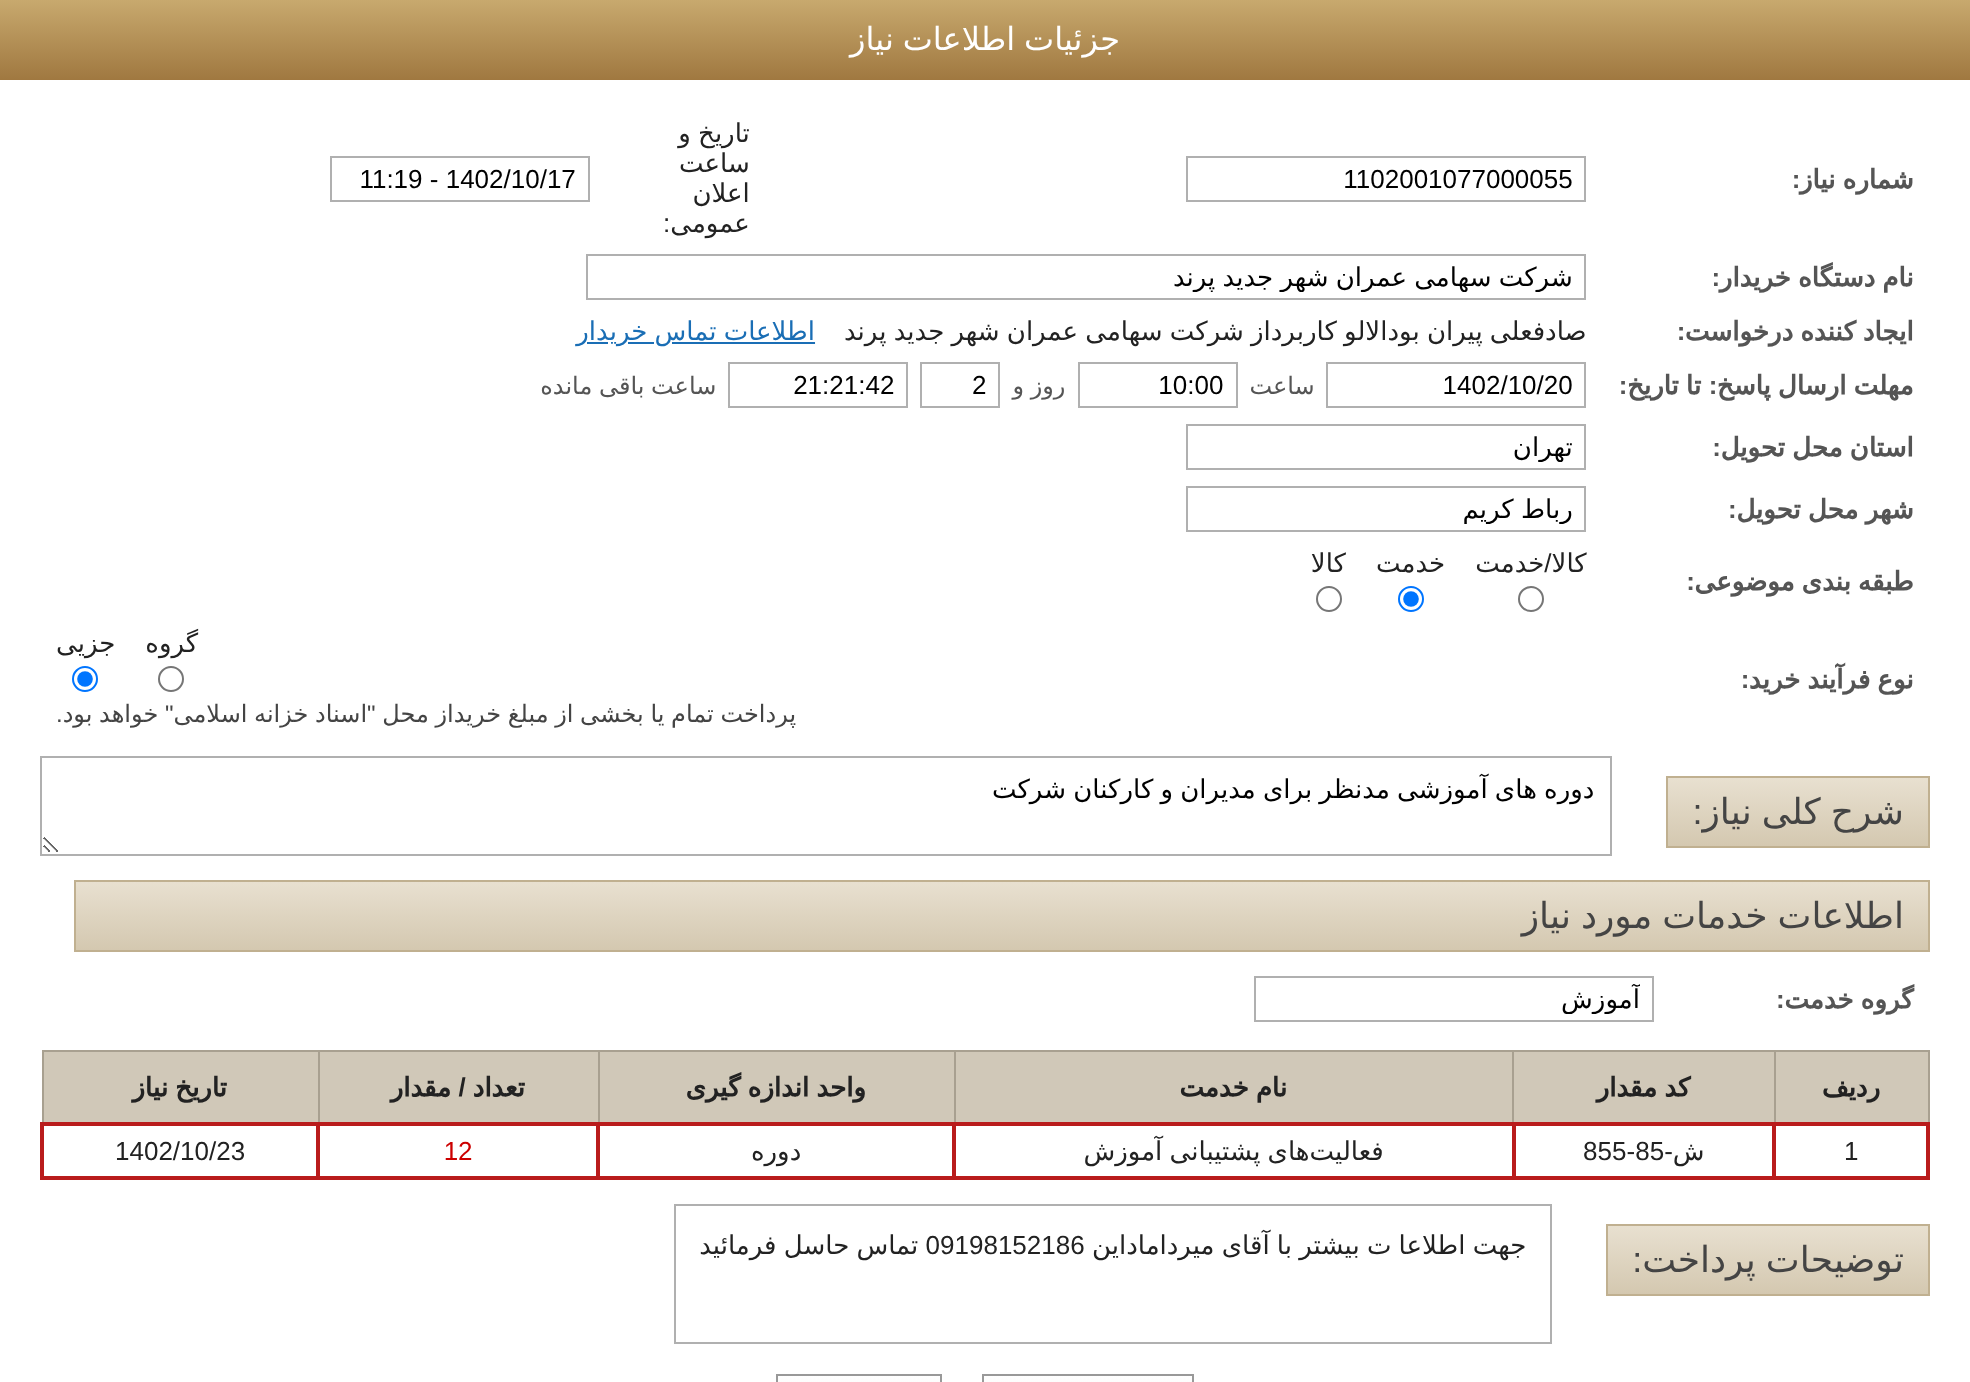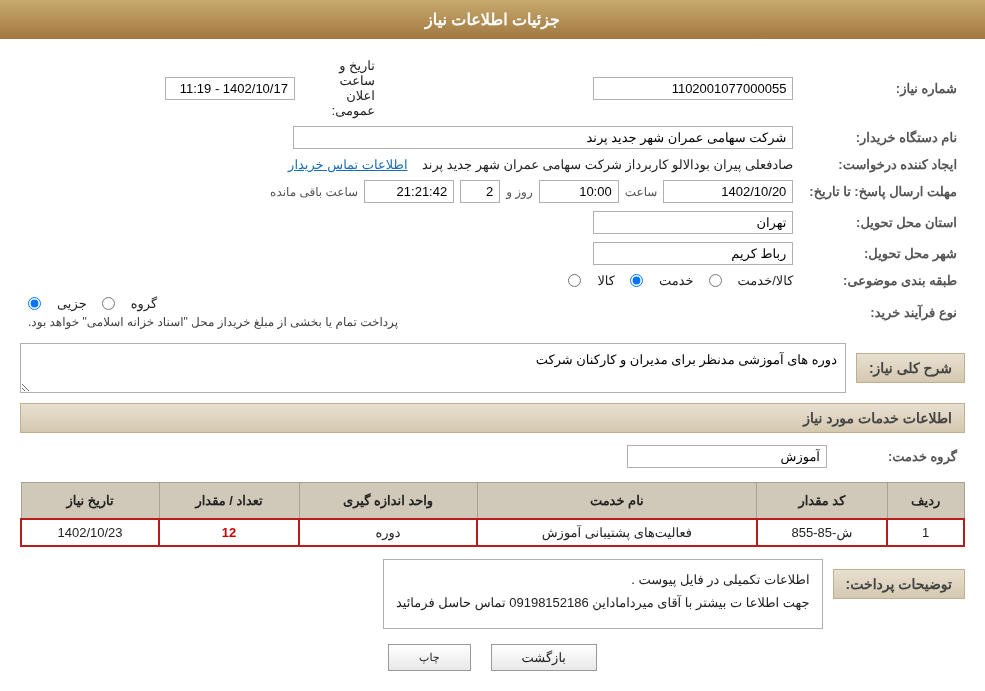--- a/index.html
+++ b/index.html
@@ -15,21 +15,21 @@
       margin: 0 auto;
       background: #fff;
       min-height: 691px;
     }
     .header-bar {
       background: linear-gradient(to bottom, #c8a96e, #a07840);
       color: #fff;
       text-align: center;
       padding: 10px 0;
       font-size: 16px;
-      font-weight: bold;
+      font-weight: normal;
       letter-spacing: 1px;
     }
     .content-area {
       padding: 15px 20px;
     }
     .info-table {
       width: 100%;
       border-collapse: collapse;
       margin-bottom: 10px;
     }
@@ -66,30 +66,31 @@
     }
     .radio-group {
       display: flex;
       gap: 15px;
       align-items: center;
       direction: rtl;
     }
     .radio-item {
       display: flex;
       align-items: center;
-      gap: 16px;
+      gap: 4px;
+      flex-direction: column;
     }
     .section-title {
       background: linear-gradient(to bottom, #e8e0d0, #d4c8b0);
       border: 1px solid #c0b090;
       padding: 6px 12px;
-      font-size: 14px;
-      font-weight: bold;
+      font-size: 18px;
+      font-weight: normal;
       color: #444;
-      margin: 10px 0 6px 0;
+      margin: 10px 0 6px 17px;
     }
     .description-box {
       border: 1px solid #b0b0b0;
       padding: 8px;
       min-height: 50px;
       background: #fff;
       text-align: right;
       direction: rtl;
       width: 100%;
       font-family: Tahoma, Arial, sans-serif;
@@ -108,21 +109,21 @@
       text-align: center;
       font-weight: bold;
     }
     .service-table td {
       border: 2px solid #b91c1c;
       padding: 5px 8px;
       text-align: center;
     }
     .service-table tr:nth-child(even) td { background: #f5f2ee; }
     .service-table tr:nth-child(odd) td { background: #fff; }
-    .number-red { color: #cc0000; font-weight: bold; }
+    .number-red { color: #cc0000; font-weight: normal; }
     .buyer-desc {
       border: 1px solid #b0b0b0;
       padding: 8px 12px;
       min-height: 70px;
       background: #fff;
       text-align: right;
       direction: rtl;
       line-height: 1.8;
     }
     .buttons-row {
@@ -303,21 +304,20 @@
           <td>دوره</td>
           <td class="number-red">12</td>
           <td>1402/10/23</td>
         </tr>
       </tbody>
     </table>
 
     <div style="display:flex; align-items:flex-start; gap:10px; margin-top:12px;">
       <div class="section-title" style="white-space:nowrap; flex-shrink:0;">توضیحات پرداخت:</div>
       <div class="buyer-desc">
-        <div>اطلاعات تکمیلی در فایل پیوست .</div>
         <div>جهت اطلاعا ت بیشتر با آقای میرداماداین 09198152186 تماس حاسل فرمائید</div>
       </div>
     </div>
 
     <div class="buttons-row">
       <button class="btn-back">بازگشت</button>
       <button class="btn-print">چاپ</button>
     </div>
   </div>
 </div>

